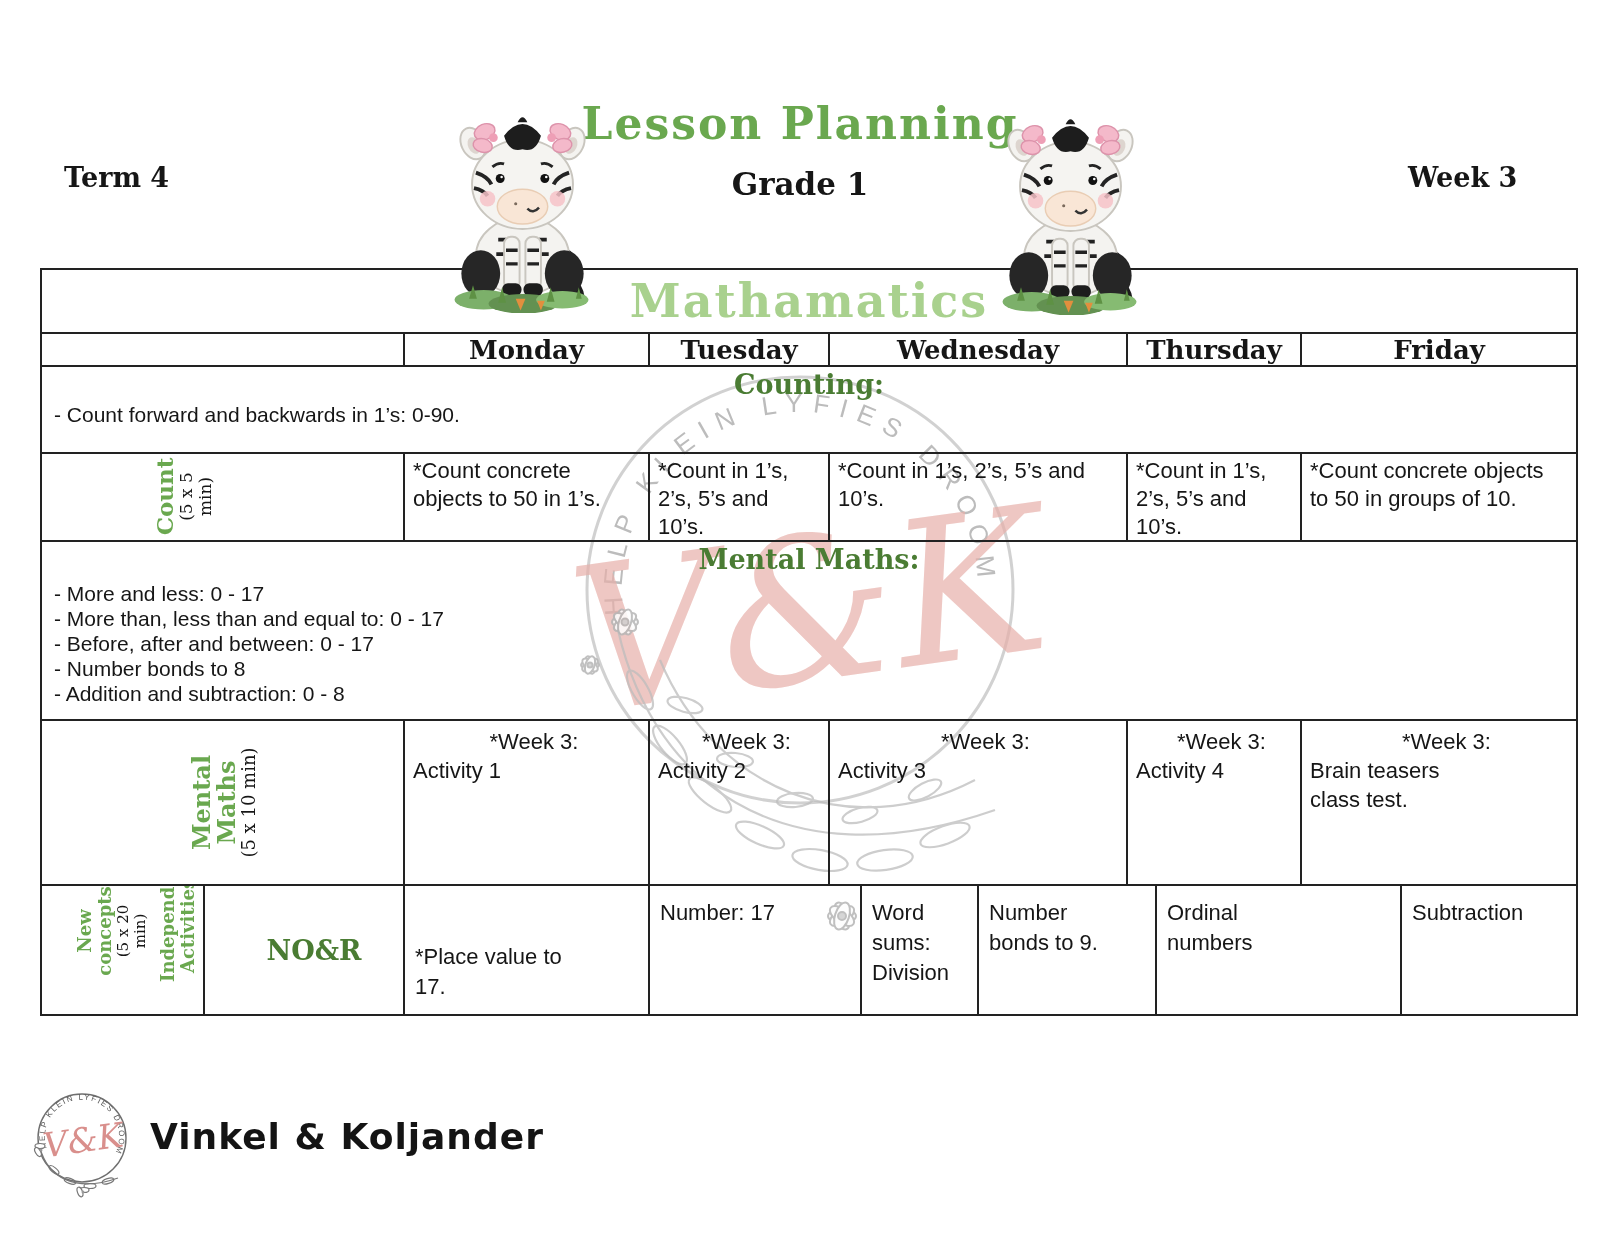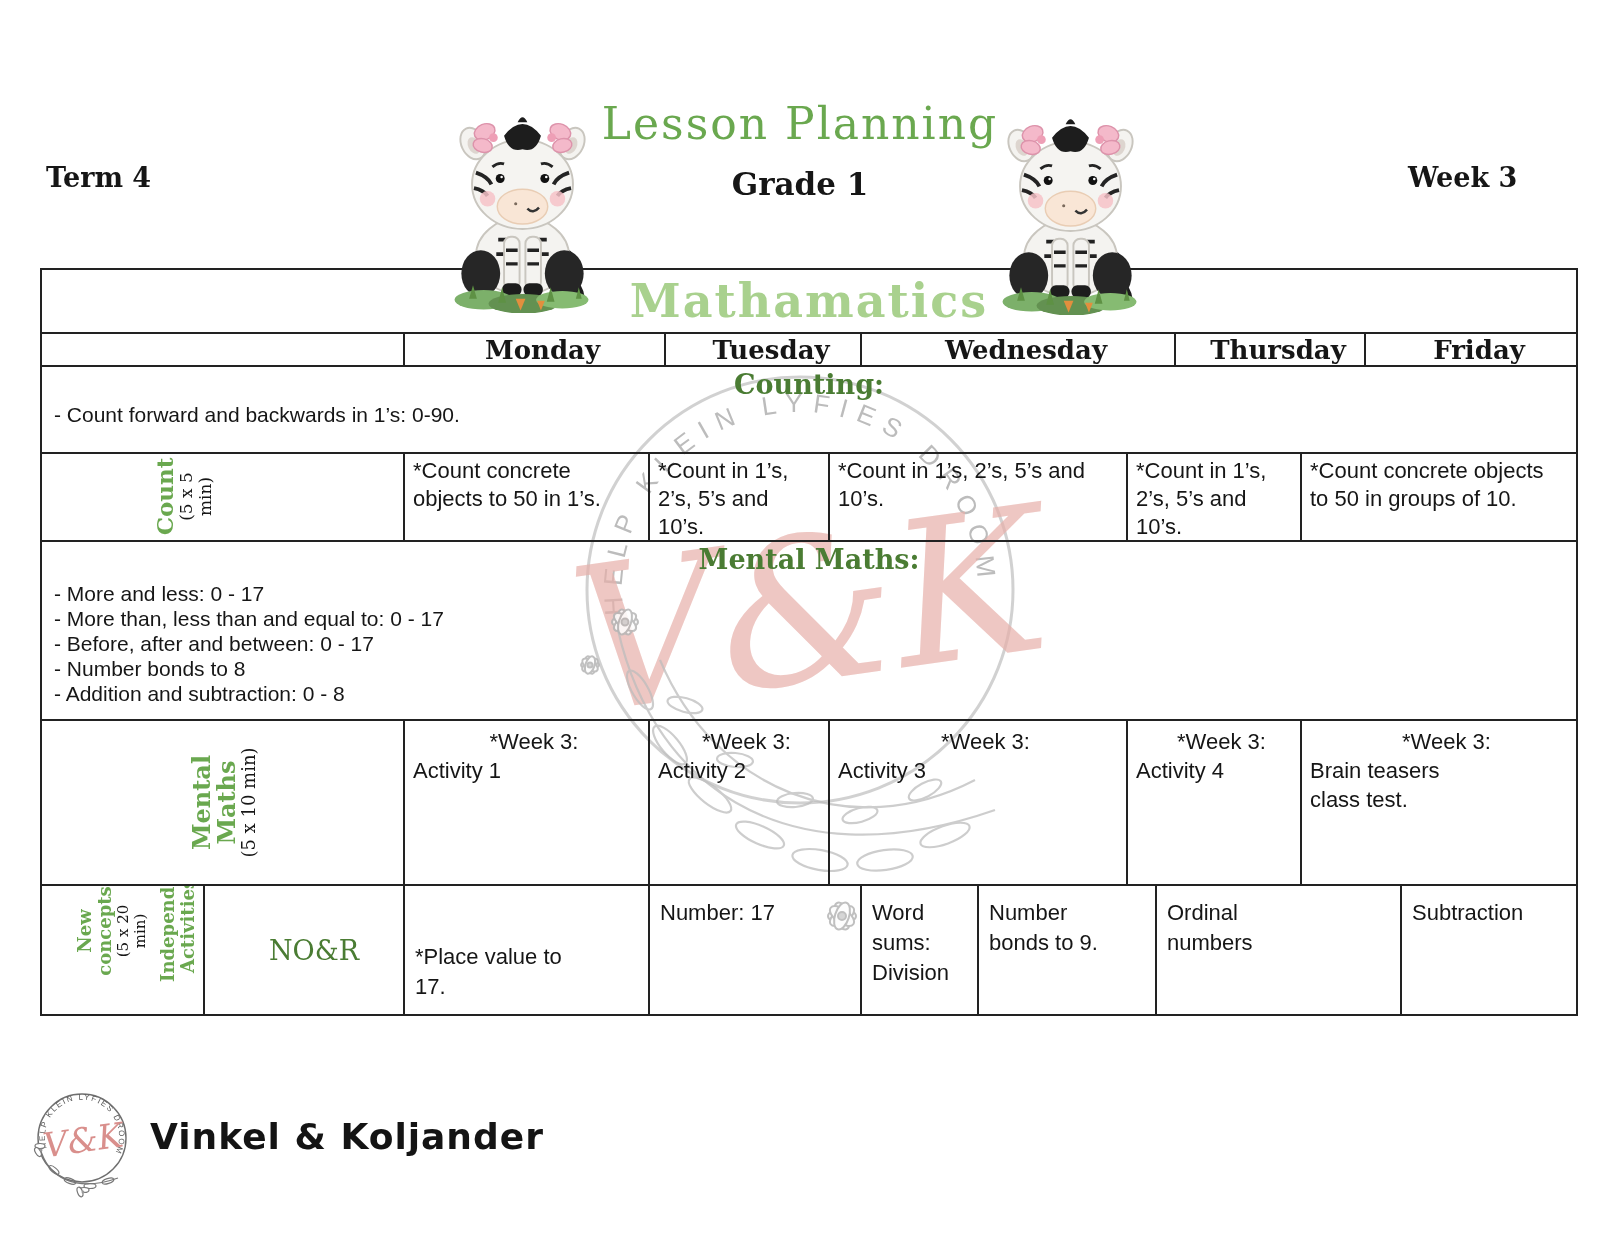--- a/index.html
+++ b/index.html
@@ -1,24 +1,24 @@
 <!DOCTYPE html>
 <html><head>
 <meta charset="utf-8">
 <style>
   html,body{margin:0;padding:0;background:#ffffff;}
   .page{position:relative;width:1600px;height:1236px;background:#fff;overflow:hidden;
         font-family:"Liberation Sans",sans-serif;color:#161616;}
 
   
   .quirky{font-family:"DejaVu Serif",serif;}
-  .term{position:absolute;left:46px;top:162px;font-size:27px;font-weight:600;}
+  .term{position:absolute;left:64px;top:162px;font-size:27px;font-weight:600;}
   .week{position:absolute;left:1408px;top:162px;width:130px;font-size:27px;font-weight:600;}
   .title{position:absolute;left:560px;top:98px;width:480px;text-align:center;
-         font-size:44px;font-weight:400;letter-spacing:2px;color:#6aa84f;}
+         font-size:44px;font-weight:700;letter-spacing:2px;color:#6aa84f;}
   .grade{position:absolute;left:560px;top:166px;width:480px;text-align:center;
          font-size:31px;font-weight:600;}
 
   .zebra{position:absolute;width:165px;height:205px;z-index:5;}
   .zebra-left{left:440px;top:108px;}
   .zebra-right{left:988px;top:110px;}
 
   
   .watermark{position:absolute;left:520px;top:360px;width:580px;height:640px;z-index:0;pointer-events:none;}
 
@@ -27,21 +27,21 @@
          border:2px solid #222;box-sizing:border-box;display:flex;flex-direction:column;background:transparent;}
   .row{box-sizing:border-box;border-bottom:2px solid #222;display:flex;}
   .row:last-child{border-bottom:none;flex:1;}
   .cell{box-sizing:border-box;border-right:2px solid #222;}
   .cell:last-child{border-right:none;}
 
   .band{height:69px;align-items:center;justify-content:center;text-align:right;}
   .subject{font-size:46px;letter-spacing:2px;color:#a9d18e;font-weight:600;}
 
   .days{height:35px;}
-  .day{display:flex;align-items:center;justify-content:center;font-size:26px;font-weight:600;margin-left:16px;}
+  .day{display:flex;align-items:center;justify-content:center;font-size:26px;font-weight:600;}
 
   .c-label{width:363px;}
   .c-mon{width:245px;}
   .c-tue{width:180px;}
   .c-wed{width:298px;}
   .c-thu{width:174px;}
   .c-fri{flex:1;}
 
   .section{height:93px;flex-direction:column;}
   .sec-head{text-align:center;font-size:27px;font-weight:600;color:#4a7c33;padding-top:2px;}
@@ -66,21 +66,21 @@
   .act{font-size:22px;line-height:29px;padding:0 8px;}
   .fri-act{max-width:170px;}
 
   .bottom-label{width:163px;position:relative;overflow:hidden;}
   .grpA{position:absolute;left:14px;top:8px;width:112px;transform:rotate(-90deg);text-align:center;}
   .grpA .vname{font-size:18px;line-height:20px;}
   .grpA .vtime{font-size:15px;line-height:17px;max-width:62px;}
   .grpB{position:absolute;left:80px;top:20px;width:112px;transform:rotate(-90deg);text-align:center;}
   .grpB .vname{font-size:18px;line-height:20px;}
   .nor-cell{width:200px;display:flex;align-items:center;justify-content:center;}
-  .nor{font-size:27px;font-weight:400;color:#4a7c33;font-family:"DejaVu Serif",serif;margin-left:20px;}
+  .nor{font-size:27px;font-weight:700;color:#4a7c33;font-family:"DejaVu Serif",serif;margin-left:20px;}
   .b-mon{width:245px;}
   .b-tue{width:212px;}
   .b-wedA{width:117px;}
   .b-wedB{width:178px;}
   .b-thu{width:174px;}
   .b-fri{flex:1;}
   .btxt{padding:12px 10px;font-size:22px;line-height:30px;}
   .mon-offset{padding-top:56px;max-width:160px;}
   .wA{max-width:80px;}
   .wB{max-width:135px;}

